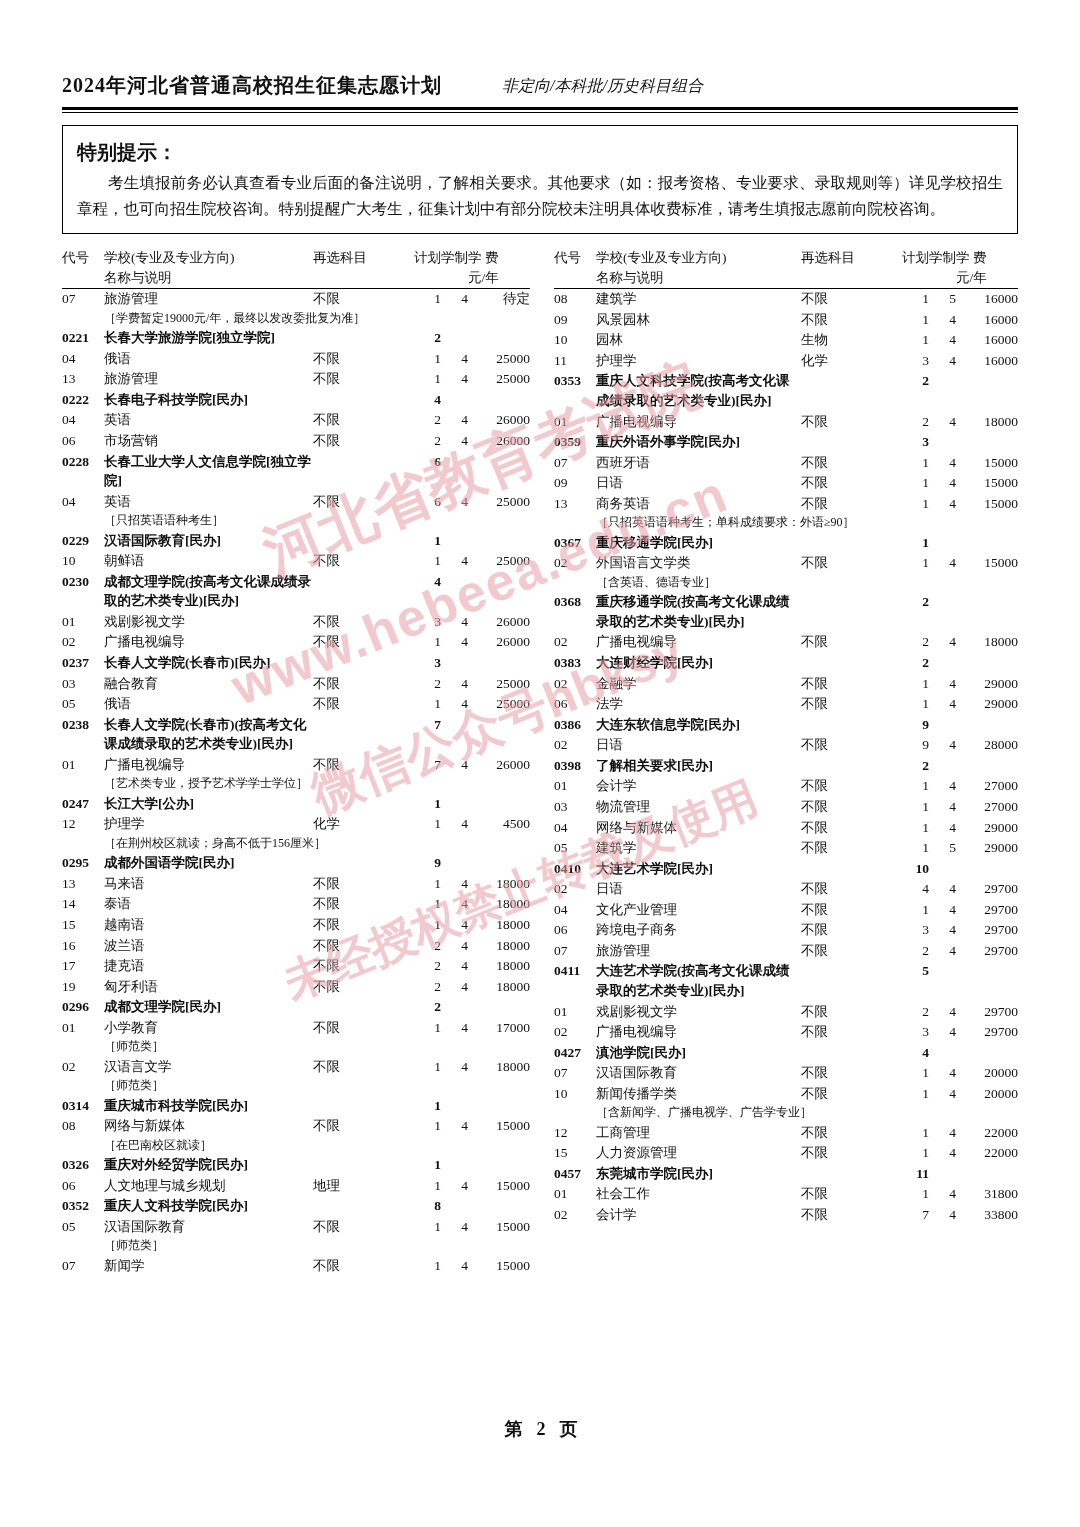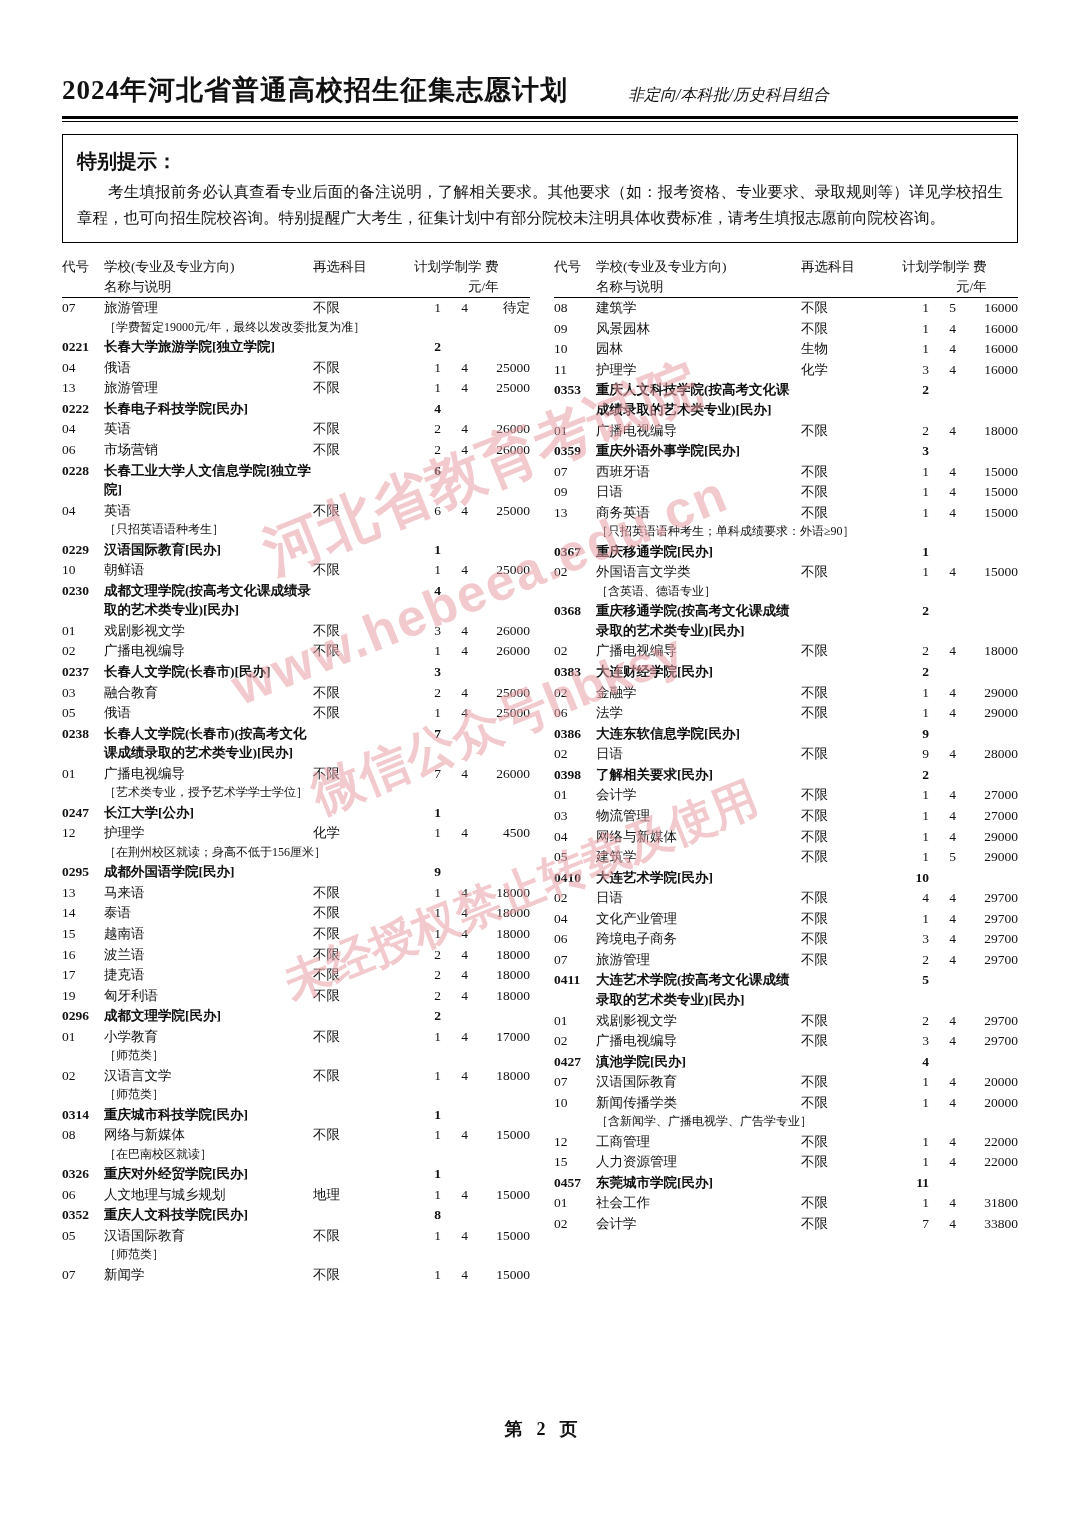--- a/index.html
+++ b/index.html
@@ -39,21 +39,21 @@
   .wm4{ left:268px; top:860px; font-size:46px; transform:rotate(-22deg); }
 
   
   .doc-header{
     display:flex;
     align-items:flex-end;
     gap:60px;
     padding-bottom:6px;
   }
   .doc-title{
-    font-size:27px;
+    font-size:20px;
     font-weight:bold;
     letter-spacing:1px;
   }
   .doc-subtitle{
     font-size:16px;
     font-family:"Liberation Serif", serif;
     font-style:italic;
     padding-bottom:2px;
     text-align:right;
   }

